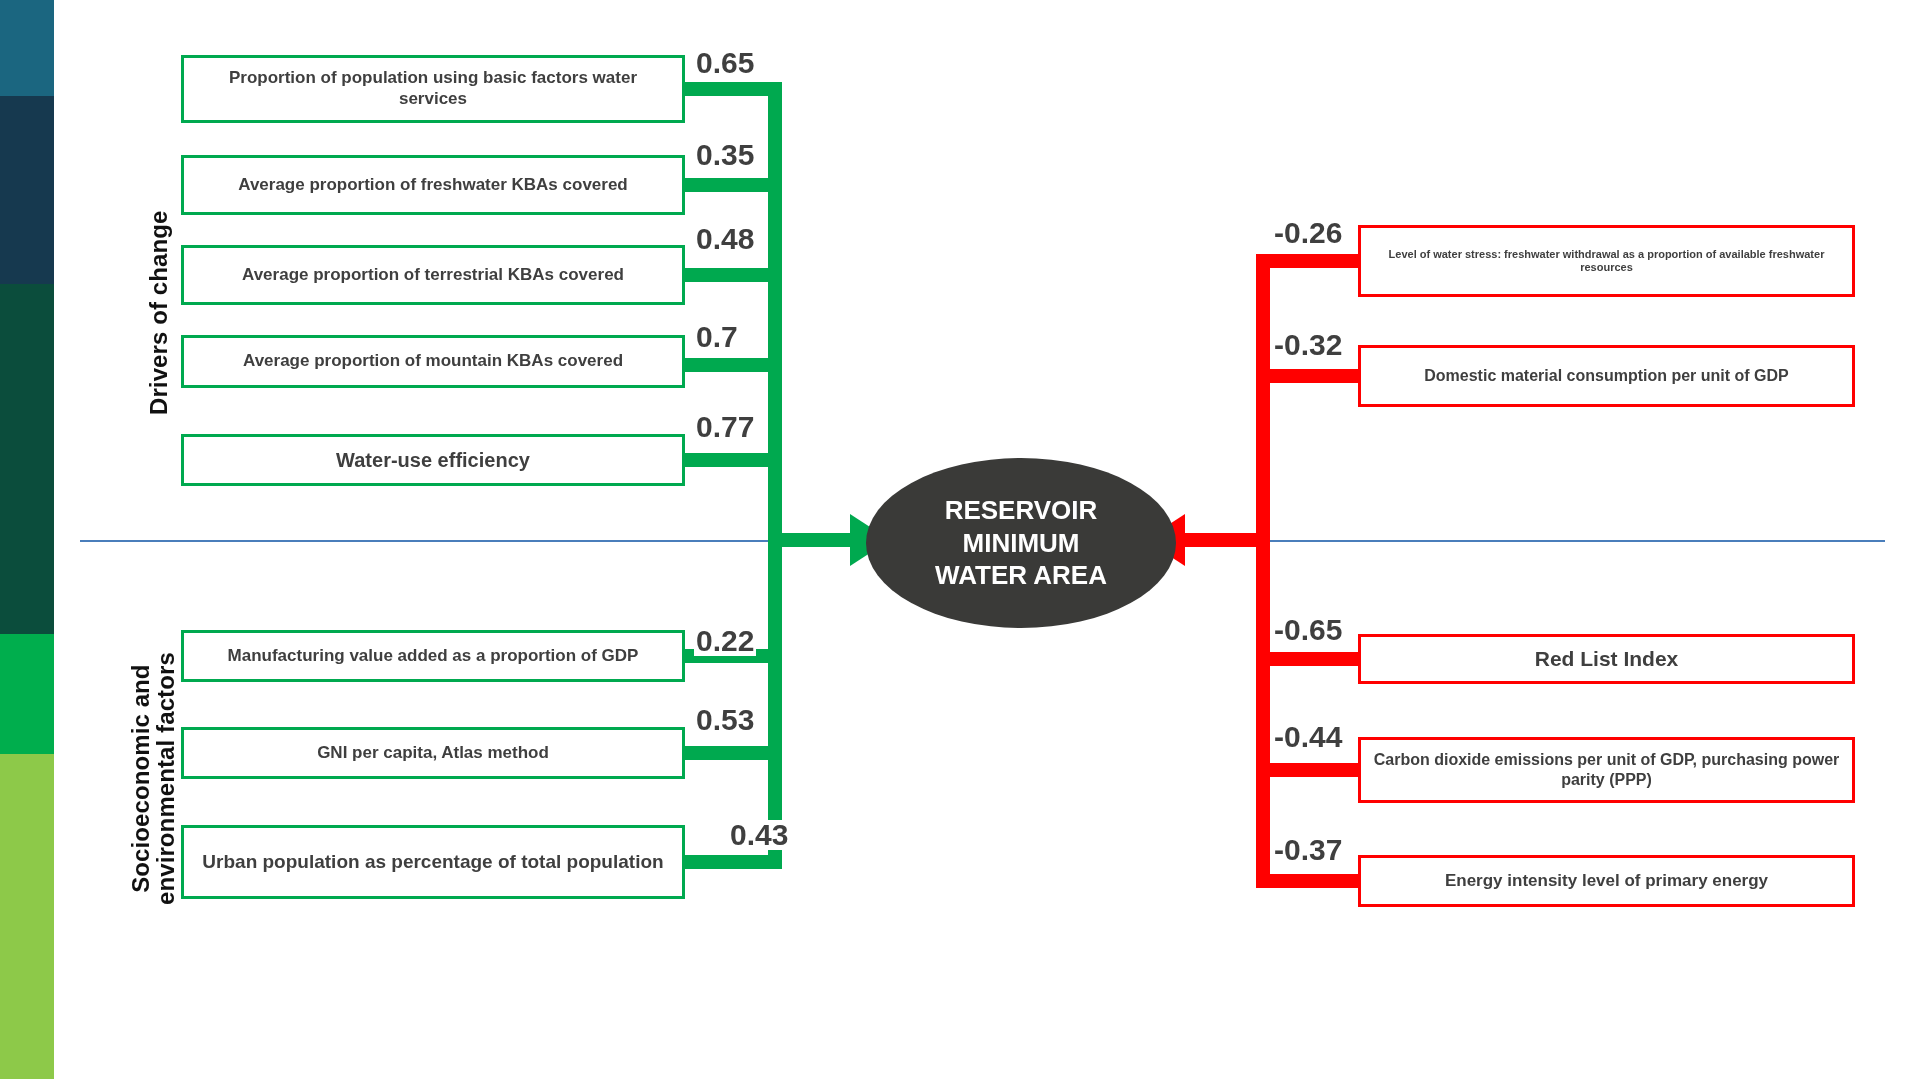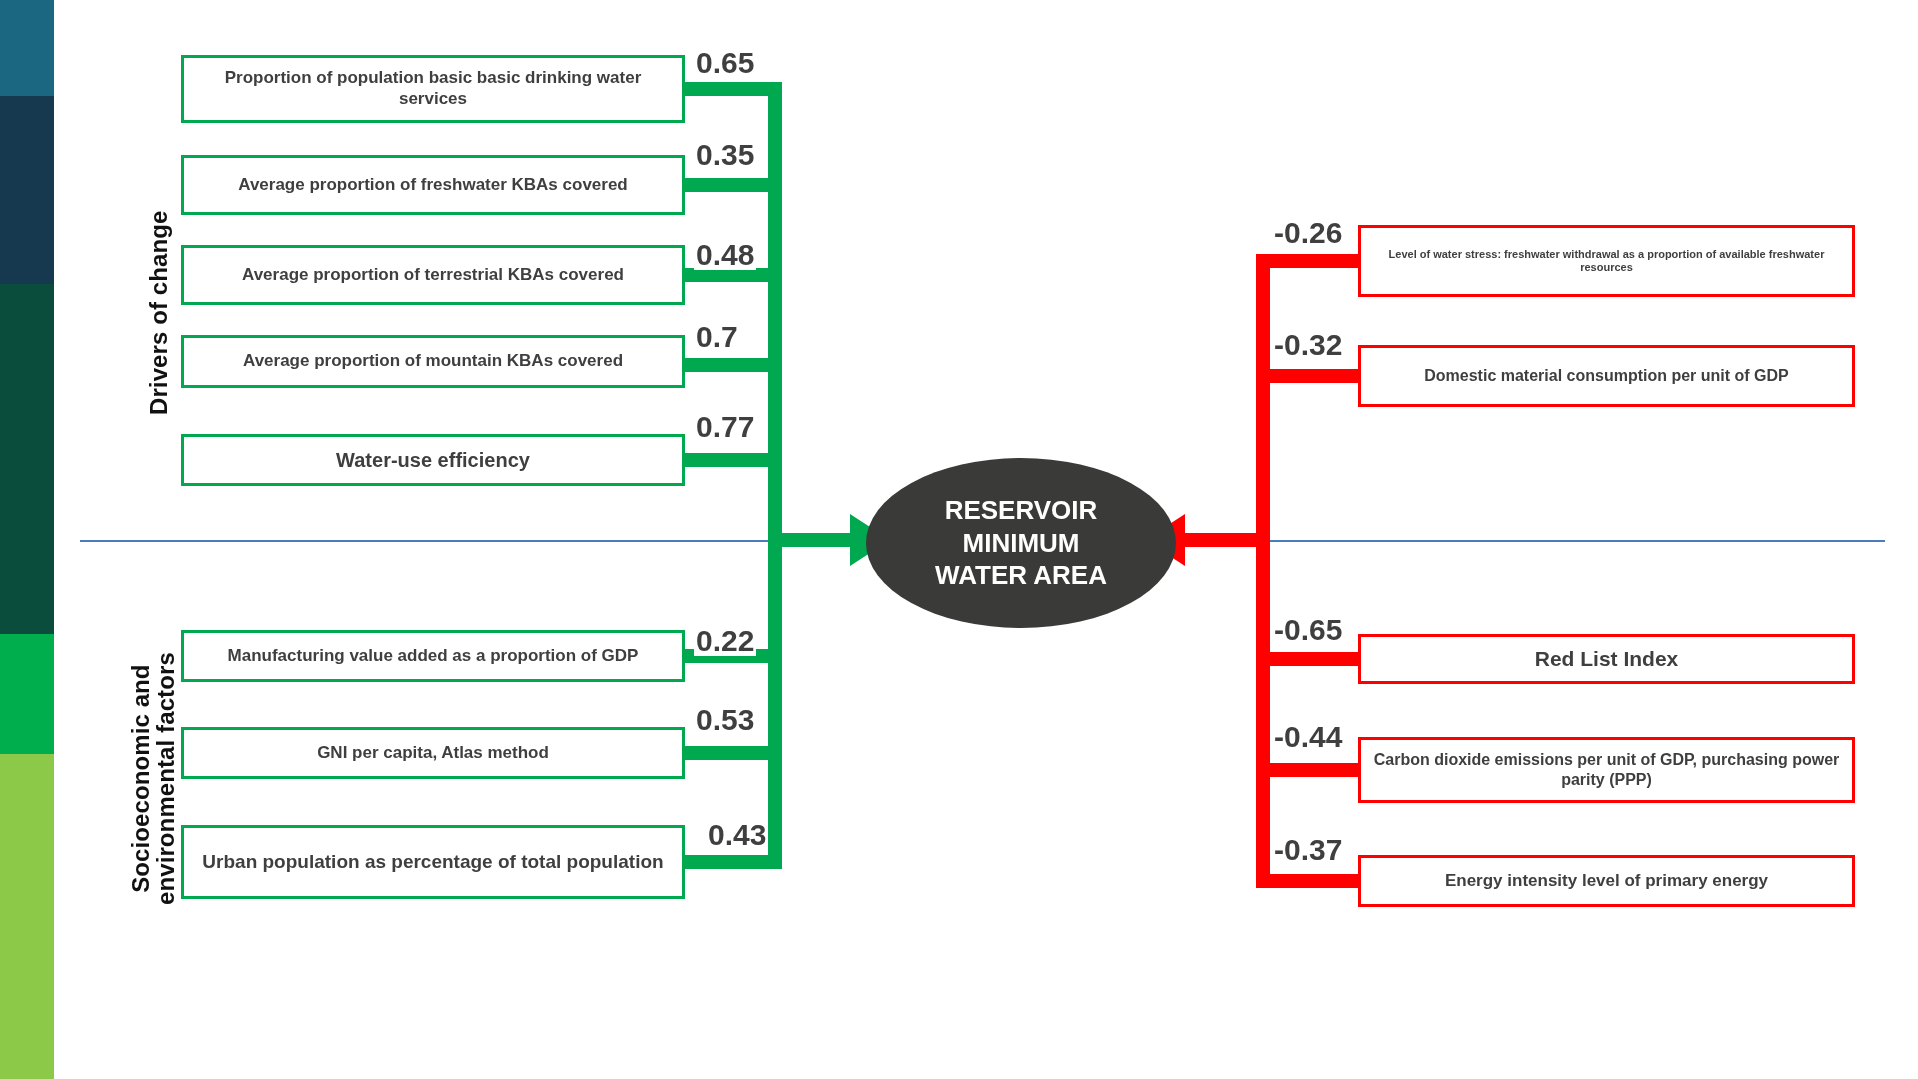--- a/index.html
+++ b/index.html
@@ -136,51 +136,51 @@
       <div class="stub rcol" style="left: 1263px; top: 763px; width: 95px; height: 14px;"></div>
       <div class="stub rcol" style="left: 1263px; top: 874px; width: 95px; height: 14px;"></div>
       <div class="stub rcol" style="left: 1185px; top: 533px; width: 78px; height: 14px;"></div>
     </div>
 
   <div class="arrow arrow-right" id="arrow-green" style="left: 850px; top: 514px; border-left-color: rgb(0, 169, 79);"></div>
   <div class="arrow arrow-left" id="arrow-red" style="left: 1145px; top: 514px; border-right-color: rgb(255, 0, 0);"></div>
 
   <div id="left-boxes">
       <div class="ibox green" style="left: 181px; top: 55px; width: 504px; height: 68px; font-size: 17px;">
-        <span>Proportion of population basic basic drinking water services</span>
+        <span>Proportion of population using basic factors water services</span>
       </div>
       <div class="val" style="left: 694px; top: 48px;">0.65</div>
       <div class="ibox green" style="left: 181px; top: 155px; width: 504px; height: 60px; font-size: 17px;">
         <span>Average proportion of freshwater KBAs covered</span>
       </div>
       <div class="val" style="left: 694px; top: 140px;">0.35</div>
       <div class="ibox green" style="left: 181px; top: 245px; width: 504px; height: 60px; font-size: 17px;">
         <span>Average proportion of terrestrial KBAs covered</span>
       </div>
-      <div class="val" style="left: 694px; top: 240px;">0.48</div>
+      <div class="val" style="left: 694px; top: 224px;">0.48</div>
       <div class="ibox green" style="left: 181px; top: 335px; width: 504px; height: 53px; font-size: 17px;">
         <span>Average proportion of mountain KBAs covered</span>
       </div>
       <div class="val" style="left: 694px; top: 322px;">0.7</div>
       <div class="ibox green" style="left: 181px; top: 434px; width: 504px; height: 52px; font-size: 20px;">
         <span>Water-use efficiency</span>
       </div>
       <div class="val" style="left: 694px; top: 412px;">0.77</div>
       <div class="ibox green" style="left: 181px; top: 630px; width: 504px; height: 52px; font-size: 17px;">
         <span>Manufacturing value added as a proportion of GDP</span>
       </div>
       <div class="val" style="left: 694px; top: 626px;">0.22</div>
       <div class="ibox green" style="left: 181px; top: 727px; width: 504px; height: 52px; font-size: 17px;">
         <span>GNI per capita, Atlas method</span>
       </div>
       <div class="val" style="left: 694px; top: 705px;">0.53</div>
       <div class="ibox green" style="left: 181px; top: 825px; width: 504px; height: 74px; font-size: 19px;">
         <span>Urban population as percentage of total population</span>
       </div>
-      <div class="val" style="left: 706px; top: 820px;">0.43</div>
+      <div class="val" style="left: 728px; top: 820px;">0.43</div>
     </div>
   <div id="right-boxes">
       <div class="ibox red" style="left: 1358px; top: 225px; width: 497px; height: 72px; font-size: 11px;">
         <span>Level of water stress: freshwater withdrawal as a proportion of available freshwater resources</span>
       </div>
       <div class="val" style="left: 1272px; top: 218px;">-0.26</div>
       <div class="ibox red" style="left: 1358px; top: 345px; width: 497px; height: 62px; font-size: 16px;">
         <span>Domestic material consumption per unit of GDP</span>
       </div>
       <div class="val" style="left: 1272px; top: 330px;">-0.32</div>

